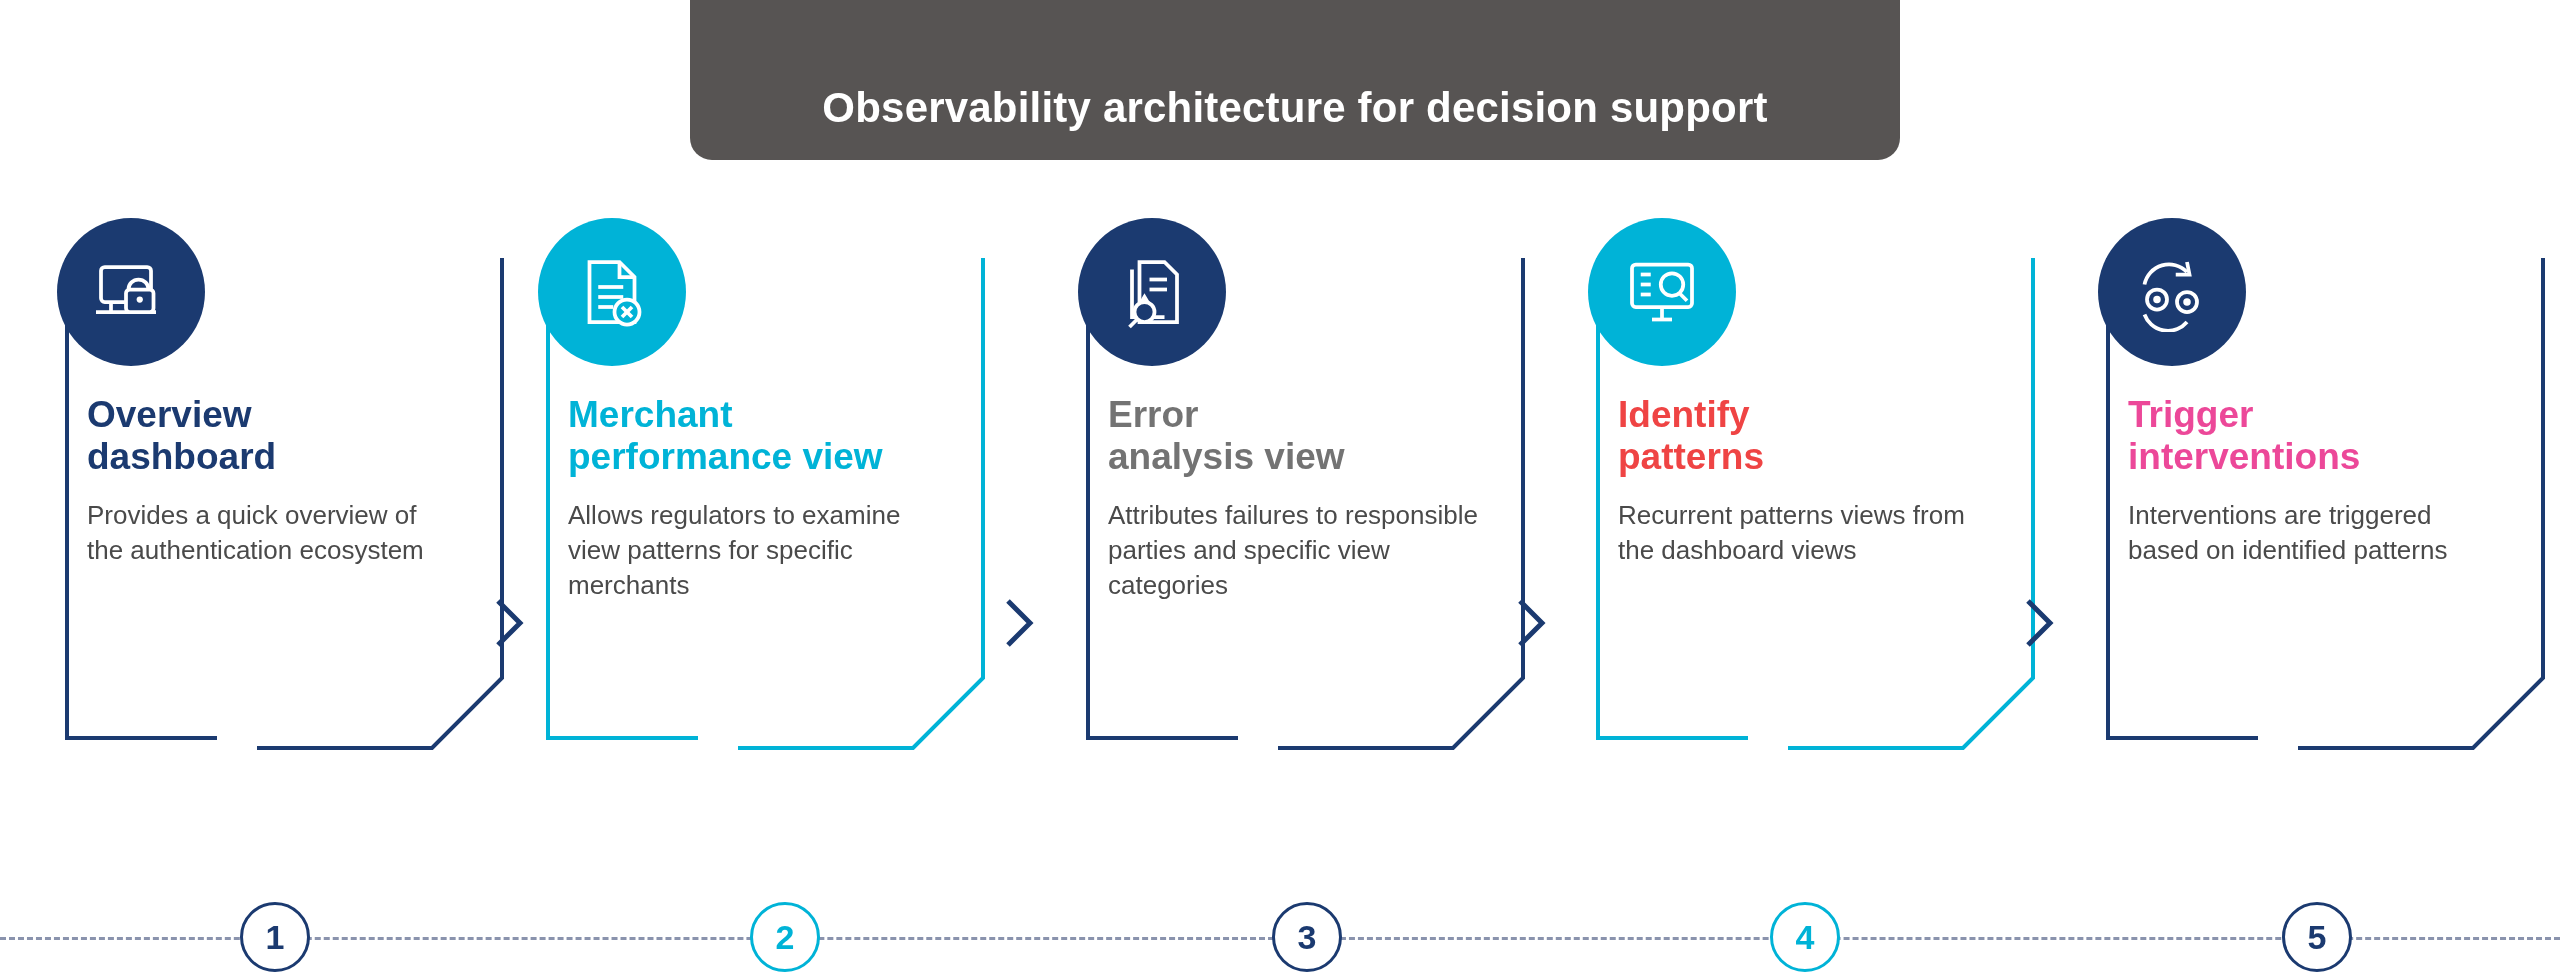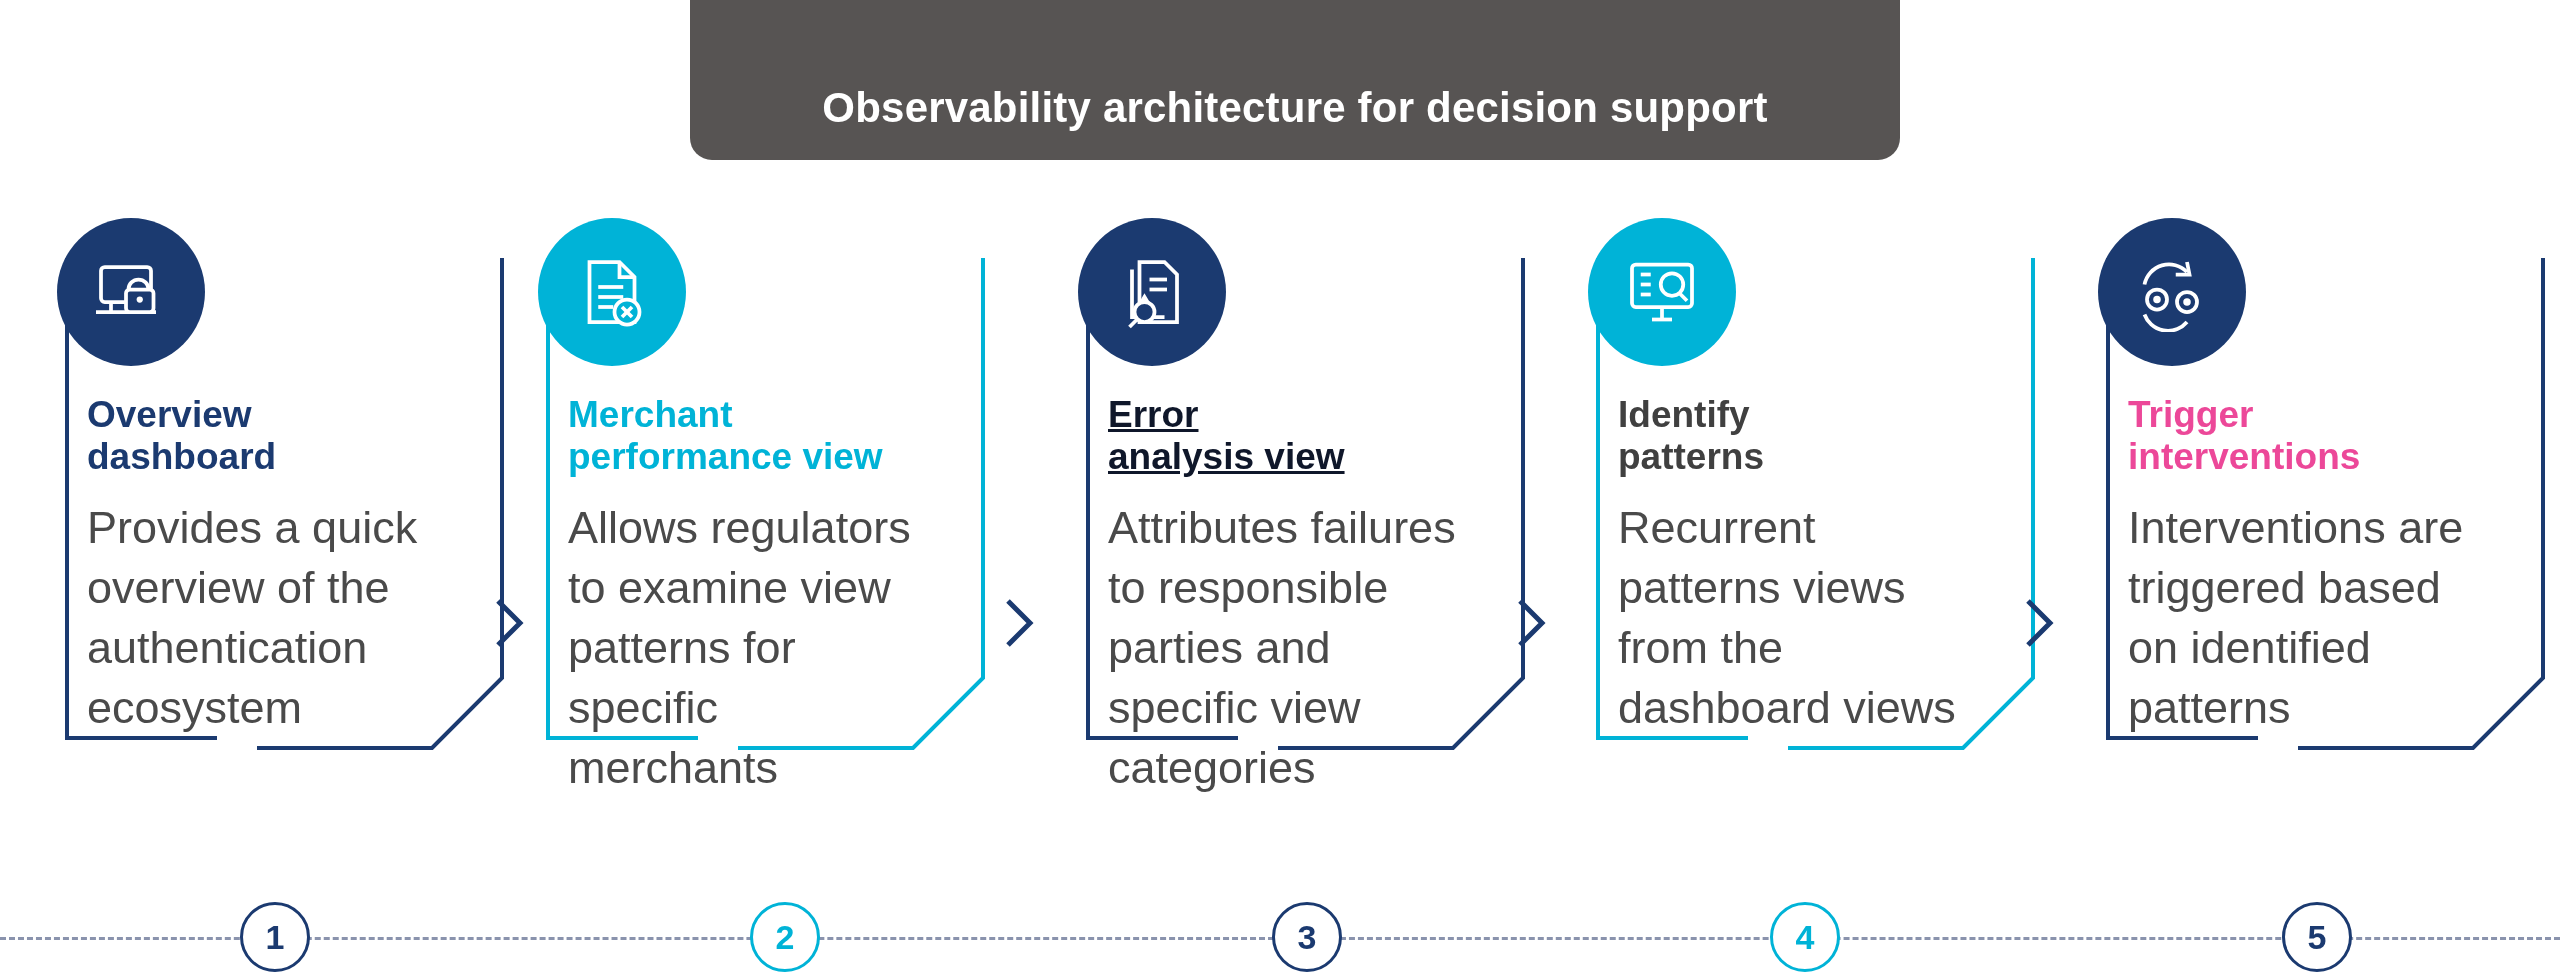--- a/index.html
+++ b/index.html
@@ -64,21 +64,21 @@
   .step .heading {
     margin-top: 28px;
     font-size: 37px;
     font-weight: bold;
     line-height: 1.14;
     padding-left: 40px;
     white-space: pre-line;
   }
   .step .body {
     margin-top: 20px;
-    font-size: 45px;
+    font-size: 26px;
     line-height: 1.33;
     color: #4a4a4a;
     padding-left: 40px;
     max-width: 370px;
   }
 
   
   .step-svg {
     position: absolute;
     left: 0;
@@ -188,21 +188,21 @@
       <svg width="80" height="80" viewBox="0 0 64 64">
         <path d="M22 8 h20 l10 10 v38 h-30 z" fill="none" stroke="#ffffff" stroke-width="3"></path>
         <path d="M16 14 v38 h26" fill="none" stroke="#ffffff" stroke-width="3"></path>
         <line x1="30" y1="22" x2="44" y2="22" stroke="#ffffff" stroke-width="3"></line>
         <line x1="30" y1="30" x2="44" y2="30" stroke="#ffffff" stroke-width="3"></line>
         <path d="M26 36 l6 10 h-12 z" fill="none" stroke="#ffffff" stroke-width="3"></path>
         <circle cx="26" cy="48" r="8" fill="#1b3a70" stroke="#ffffff" stroke-width="3"></circle>
         <line x1="20" y1="54" x2="14" y2="60" stroke="#ffffff" stroke-width="3"></line>
       </svg>
     </div>
-    <div class="heading" style="color:#0f172a;text-decoration:underline;">Error
+    <div class="heading" style="color:#737373;">Error
 analysis view</div>
     <div class="body">Attributes failures to responsible parties and specific view categories</div>
   </div>
   <div class="chevron" style="left:1512px;">
     <svg width="40" height="56" viewBox="0 0 40 56">
         <path d="M8,6 L30,28 L8,50" fill="none" stroke="#1b3a70" stroke-width="5"></path>
       </svg>
   </div>
 
   <div class="step" style="left:1578px;">
@@ -215,21 +215,21 @@
         <rect x="8" y="10" width="48" height="34" rx="3" fill="none" stroke="#ffffff" stroke-width="3"></rect>
         <line x1="24" y1="54" x2="40" y2="54" stroke="#ffffff" stroke-width="3"></line>
         <line x1="32" y1="44" x2="32" y2="54" stroke="#ffffff" stroke-width="3"></line>
         <line x1="15" y1="18" x2="23" y2="18" stroke="#ffffff" stroke-width="3"></line>
         <line x1="15" y1="26" x2="23" y2="26" stroke="#ffffff" stroke-width="3"></line>
         <line x1="15" y1="34" x2="23" y2="34" stroke="#ffffff" stroke-width="3"></line>
         <circle cx="40" cy="26" r="9" fill="none" stroke="#ffffff" stroke-width="3"></circle>
         <line x1="46" y1="33" x2="52" y2="39" stroke="#ffffff" stroke-width="3"></line>
       </svg>
     </div>
-    <div class="heading" style="color:#404040;">Identify
+    <div class="heading" style="color:#ef4444;">Identify
 patterns</div>
     <div class="body">Recurrent patterns views from the dashboard views</div>
   </div>
   <div class="chevron" style="left:2020px;">
     <svg width="40" height="56" viewBox="0 0 40 56">
         <path d="M8,6 L30,28 L8,50" fill="none" stroke="#1b3a70" stroke-width="5"></path>
       </svg>
   </div>
 
   <div class="step" style="left:2088px;">

